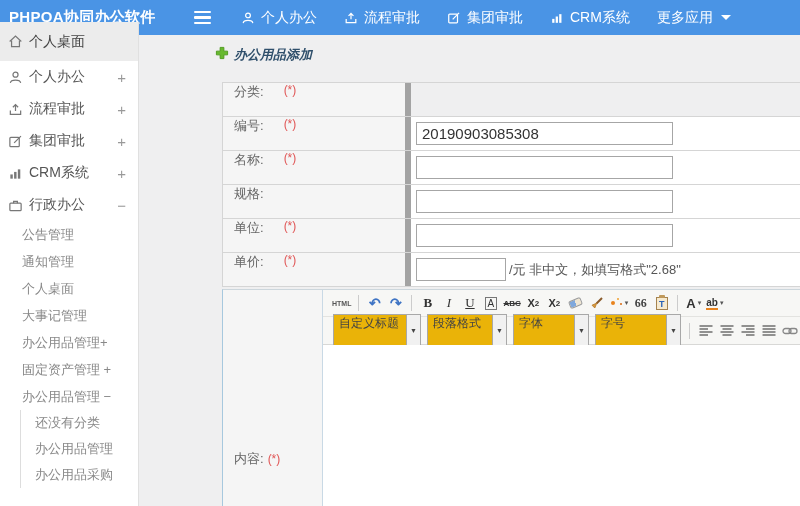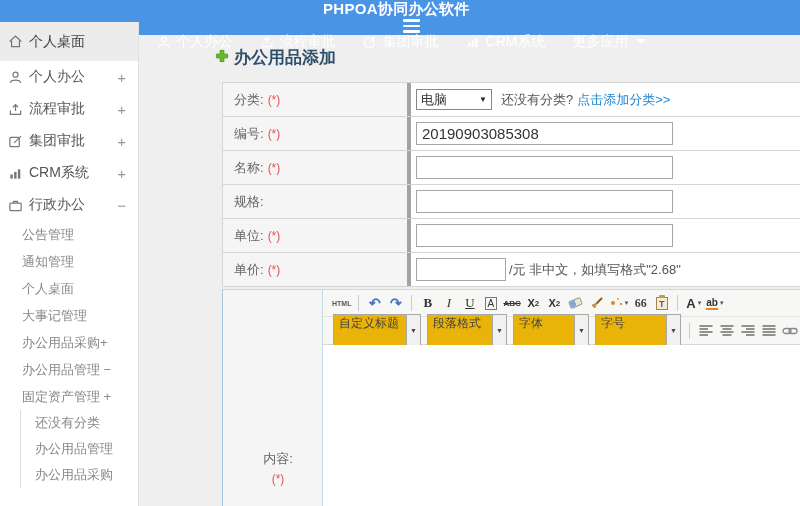--- a/index.html
+++ b/index.html
@@ -5,21 +5,21 @@
   * { box-sizing: border-box; }
   html,body { margin:0; padding:0; }
   body {
     width:800px; height:506px; position:relative; overflow:hidden;
     background:#efeff0; font-family:"Liberation Sans", sans-serif;
     -webkit-font-smoothing:antialiased;
   }
 
   
   .topbar { position:absolute; top:0; left:0; width:800px; height:35px;
-    background:#4a94e5; display:flex; align-items:center; color:#fff;flex-direction:column; }
+    background:#4a94e5; display:flex; align-items:center; color:#fff; }
   .logo { width:172px; padding-left:9px; font-size:15px; font-weight:bold; letter-spacing:.3px; white-space:nowrap; }
   .hamburger { margin-left:22px; display:flex; flex-direction:column; gap:3px; cursor:pointer; }
   .hamburger i { display:block; width:17px; height:2.5px; background:#fff; border-radius:1px; }
   .topnav { display:flex; align-items:center; margin-left:30px; }
   .nav-item { display:flex; align-items:center; gap:6px; font-size:14px; margin-right:27px; cursor:pointer; white-space:nowrap; }
   .nav-item svg { display:block; }
   .caret-down { width:0; height:0; border-left:5px solid transparent; border-right:5px solid transparent; border-top:5px solid #fff; margin-left:2px; }
 
   
   .sidebar { position:absolute; top:22px; left:0; width:139px; bottom:0;
@@ -28,49 +28,49 @@
     font-size:14px; color:#555; position:relative; cursor:pointer; white-space:nowrap; }
   .side-item.active { height:39px; background:#ececec; color:#444; }
   .sicon { width:15px; margin-right:6px; display:flex; justify-content:center; }
   .expander { position:absolute; right:12px; color:#999; font-size:15px; font-weight:normal; }
   .side-sub .sub-item { height:27px; line-height:27px; padding-left:22px; font-size:13px; color:#888; cursor:pointer; white-space:nowrap; }
   .side-subsub { margin-left:20px; border-left:1px solid #ddd; }
   .side-subsub .sub-item { height:26px; line-height:26px; padding-left:14px; }
 
   
   .page-title { position:absolute; left:215px; top:46px; display:flex; align-items:center; gap:5px; }
-  .page-title .t { font-size:17px; font-weight:bold; color:#2f4f6b; }
+  .page-title .t { font-size:13px; font-weight:bold; color:#2f4f6b;font-style:italic; }
 
   
   .form-table { position:absolute; left:222px; top:82px; right:0;
     border-top:1px solid #d5d5d5; border-left:1px solid #d5d5d5; }
   .frow { display:flex; height:34px; border-bottom:1px solid #d5d5d5; }
-  .fl { width:188px; background:#f5f5f5; border-right:4px solid #a3a3a3;
-    display:flex; align-items:center; padding-left:11px; font-size:13px; color:#666; gap:4px; }
+  .fl { width:188px; background:#f5f5f5; border-right:6px solid #a3a3a3;
+    display:flex; padding-left:11px; font-size:13px; color:#666; gap:20px; }
   .fi { flex:1; background:#fff; display:flex; align-items:center; padding-left:5px; font-size:13px; color:#555; }
   .req { color:#e05555; font-size:12px; }
   input.txt { height:23px; width:257px; border:1px solid #a6a6a6; padding:0 5px;
     font-size:14px; color:#333; font-family:inherit; background:#fff; }
   #code-input { font-size:15px; }
   #price-input { width:90px; }
   .sel { width:76px; height:21px; border:1px solid #878787; background:#fff;
     display:flex; align-items:center; justify-content:space-between;
     padding:0 4px; font-size:13px; color:#333; cursor:pointer; }
   .sel .arr { font-size:8px; color:#222; }
   .hint { margin-left:9px; color:#555; }
   a.addcat { color:#1e88d2; margin-left:4px; text-decoration:none; cursor:pointer; }
   .suffix { margin-left:3px; color:#555; }
 
   
   .content-row { position:absolute; left:222px; top:289px; right:0; bottom:0;
     display:flex; border-top:1px solid #ccd6dc; border-left:1px solid #a7c8de;
     background:#fff; overflow:hidden; }
   .cl { width:188px; background:#f5f5f5; border-right:1px solid #c9d9e5;
     padding:160px 0 0 11px; font-size:13px; color:#666; }
-  .cl .inner { display:flex; gap:4px; align-items:center;flex-direction:column; }
+  .cl .inner { display:flex; gap:4px; align-items:center; }
   .editor { flex:1; display:flex; flex-direction:column; }
   .toolbar { background:#f7f7f5; display:flex; align-items:center; padding:0 0 0 7px; flex-shrink:0; }
   .toolbar.r1 { height:27px; border-bottom:1px solid #e3e3e0; }
   .toolbar.r2 { height:28px; border-bottom:1px solid #d8d8d6; }
   .tb { display:inline-flex; align-items:center; justify-content:center;
     min-width:17px; height:20px; margin:0 2px; color:#333; cursor:pointer; }
   .tsep { width:1px; height:16px; background:#ccc; margin:0 5px; }
   .tb-src { font-size:7px; font-weight:bold; color:#555; letter-spacing:0; }
   .tb-undo, .tb-redo { font-size:14px; font-weight:bold; color:#3f74c4; }
   .tb-b { font-family:"Liberation Serif", serif; font-weight:bold; font-size:13px; }
@@ -216,23 +216,23 @@
       </span>
     <span>行政办公</span>
     <span class="expander">−</span>
   </div>
 
   <div class="side-sub">
     <div class="sub-item">公告管理</div>
     <div class="sub-item">通知管理</div>
     <div class="sub-item">个人桌面</div>
     <div class="sub-item">大事记管理</div>
-    <div class="sub-item">办公用品采购+</div>
+    <div class="sub-item">办公用品管理+</div>
+    <div class="sub-item">固定资产管理 +</div>
     <div class="sub-item">办公用品管理 −</div>
-    <div class="sub-item">固定资产管理 +</div>
   </div>
   <div class="side-sub side-subsub">
     <div class="sub-item">还没有分类</div>
     <div class="sub-item">办公用品管理</div>
     <div class="sub-item">办公用品采购</div>
   </div>
 </aside>
 
 <div class="page-title">
   <span><svg width="14" height="14" viewBox="0 0 15 15">
@@ -240,28 +240,20 @@
       </svg></span>
   <span class="t">办公用品添加</span>
 </div>
 
 <div class="form-table">
 
   <div class="frow">
     <div class="fl">
       <span>分类:</span>
       <span class="req">(*)</span>
-    </div>
-    <div class="fi">
-      <div class="sel">
-        <span>电脑</span>
-        <span class="arr">▼</span>
-      </div>
-      <span class="hint">还没有分类?</span>
-      <a class="addcat">点击添加分类&gt;&gt;</a>
     </div>
   </div>
 
   <div class="frow">
     <div class="fl">
       <span>编号:</span>
       <span class="req">(*)</span>
     </div>
     <div class="fi">
       <input class="txt" id="code-input" value="20190903085308" style="">

